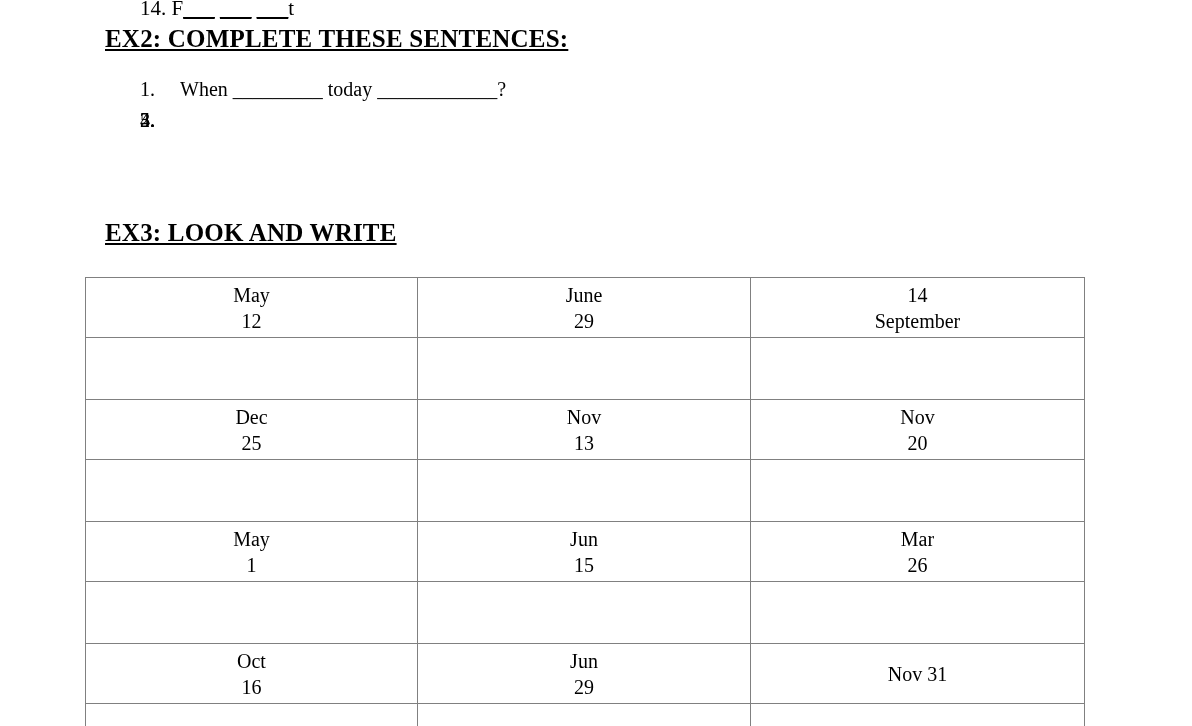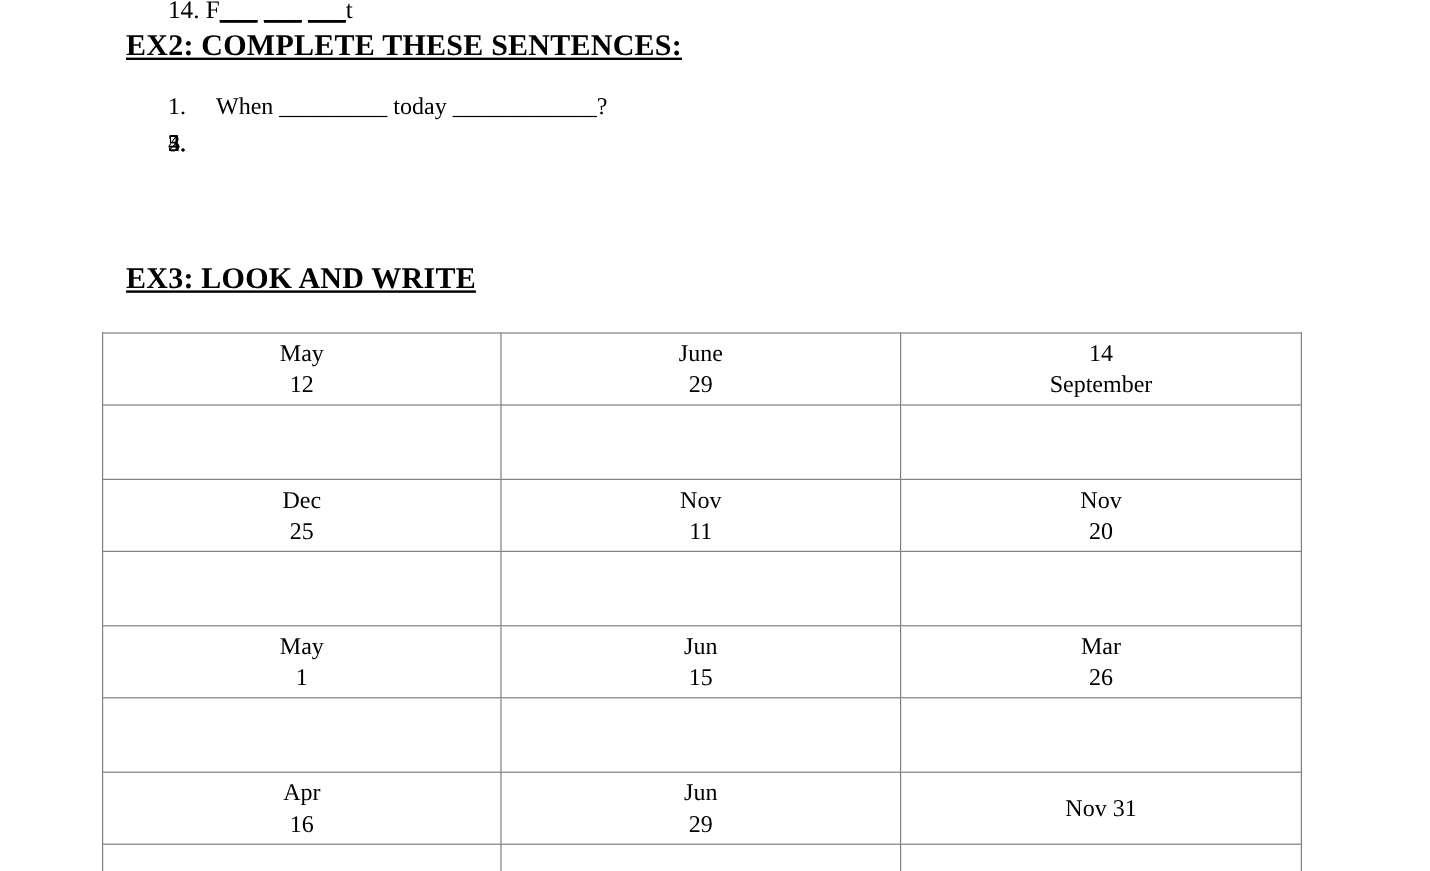--- a/index.html
+++ b/index.html
@@ -154,21 +154,21 @@
         <tr class="data-row">
           <td>
             <span class="cell-stack">
               <span class="cell-line">Dec</span>
               <span class="cell-line">25</span>
             </span>
           </td>
           <td>
             <span class="cell-stack">
               <span class="cell-line">Nov</span>
-              <span class="cell-line">11</span>
+              <span class="cell-line">13</span>
             </span>
           </td>
           <td>
             <span class="cell-stack">
               <span class="cell-line">Nov</span>
               <span class="cell-line">20</span>
             </span>
           </td>
         </tr>
         <tr class="blank-row">
@@ -197,21 +197,21 @@
           </td>
         </tr>
         <tr class="blank-row">
           <td></td>
           <td></td>
           <td></td>
         </tr>
         <tr class="data-row">
           <td>
             <span class="cell-stack">
-              <span class="cell-line">Apr</span>
+              <span class="cell-line">Oct</span>
               <span class="cell-line">16</span>
             </span>
           </td>
           <td>
             <span class="cell-stack">
               <span class="cell-line">Jun</span>
               <span class="cell-line">29</span>
             </span>
           </td>
           <td>

